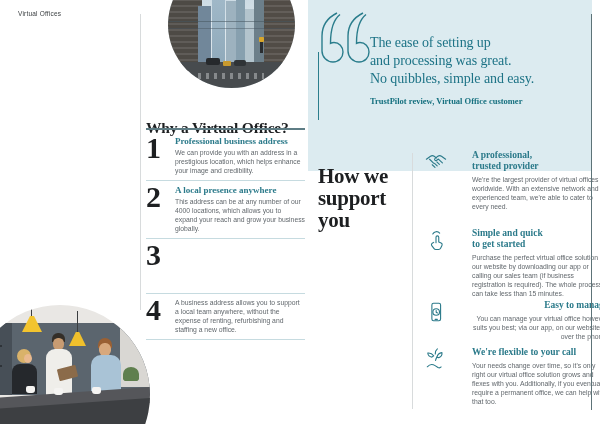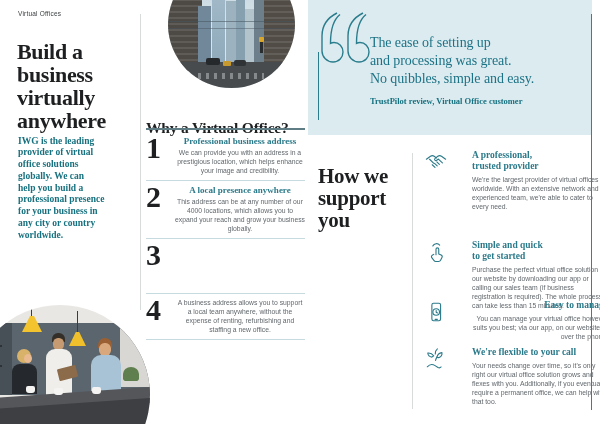--- a/index.html
+++ b/index.html
@@ -24,66 +24,53 @@
   .city-circle{position:absolute;left:168px;top:-39px;width:127px;height:127px;border-radius:50%;
                overflow:hidden;background:linear-gradient(#b9cdd9,#dde7ed 55%,#cfd9df);}
   .city-circle div{position:absolute;}
   .why-heading{position:absolute;left:146px;top:106px;font-size:15.5px;font-weight:bold;color:#1d1f21;letter-spacing:-.2px;}
   .why-underline{position:absolute;left:146px;top:128px;width:159px;height:2px;background:#5e7d85;}
   .m-items{position:absolute;left:146px;top:132px;width:159px;}
   .m-item{display:flex;border-bottom:1px solid #c6dbe0;padding:4px 0 5px;box-sizing:border-box;}
   .m-item.h1{min-height:47px;} .m-item.h2{min-height:53px;} .m-item.h3{min-height:55px;} .m-item.h4{min-height:46px;}
   .m-num{width:29px;font-family:"Liberation Serif",serif;font-weight:bold;font-size:30px;line-height:.82;
          color:#1d1f21;}
-  .m-text{width:130px;text-align:center;}
+  .m-text{width:130px;}
   .m-title{font-family:"Liberation Serif",serif;font-weight:bold;font-size:9px;color:#2b7a8a;margin:0 0 2px;}
   .m-body{font-size:6.8px;line-height:9px;color:#62686d;}
 
   
-  .quote-panel{position:absolute;left:308px;top:0;width:284px;height:135px;background:#dcebf0;}
+  .quote-panel{position:absolute;left:308px;top:0;width:284px;height:171px;background:#dcebf0;}
   .quote-mark{position:absolute;left:8px;top:10px;}
   .quote-tail{position:absolute;left:10px;top:52px;width:1px;height:68px;background:#2a7d8c;}
   .quote-text{position:absolute;left:62px;top:34px;font-size:14px;line-height:18px;color:#1d7386;letter-spacing:-.1px;}
   .attr-bold{position:absolute;left:62px;top:96px;font-size:8.5px;font-weight:bold;color:#15707f;}
   .attr-light{position:absolute;left:62px;top:107px;font-size:8.5px;color:#5aa0ad;}
 
   
   .support-heading{position:absolute;left:318px;top:148px;font-size:21px;line-height:22px;font-weight:bold;
                    color:#1d1f21;letter-spacing:-.3px;}
   .s-item{position:absolute;left:425px;width:167px;}
   .s-item .icon{position:absolute;left:0;top:1px;width:22px;height:22px;color:#2b7a8a;}
   .s-text{margin-left:47px;width:136px;}
   .s-title{font-family:"Liberation Serif",serif;font-weight:bold;font-size:9.5px;line-height:11px;color:#2b7a8a;margin:0 0 3px;}
   .s-body{font-size:6.8px;line-height:9px;color:#62686d;}
-  .s1{top:150px;} .s2{top:240px;} .s3{top:300px;text-align:right;} .s4{top:347px;}
+  .s1{top:150px;} .s2{top:228px;} .s3{top:300px;text-align:right;} .s4{top:347px;}
 
   
   .office-circle{position:absolute;left:-30px;top:305px;width:180px;height:180px;border-radius:50%;
                  overflow:hidden;background:#e9e7e4;}
   .office-circle div{position:absolute;}
 </style>
 </head>
 <body>
 
 <div class="page">
 
   <div class="doc-label">Virtual Offices</div>
-  <h1 class="main-heading serif pre">Build a
-business
-virtually
-anywhere</h1>
-  <p class="intro-para serif pre">IWG is the leading
-provider of virtual
-office solutions
-globally. We can
-help you build a
-professional presence
-for your business in
-any city or country
-worldwide.</p>
 
   <div class="vdiv vdiv-left"></div>
 
   <div class="city-circle">
     <div style="left:0;top:26px;width:34px;height:84px;background:#4d4a45 repeating-linear-gradient(180deg,rgba(255,255,255,.10) 0 2px,transparent 2px 6px);"></div>
     <div style="left:30px;top:45px;width:13px;height:65px;background:#71879a;"></div>
     <div style="left:44px;top:2px;width:13px;height:104px;background:linear-gradient(#a9c0cf,#8fa9ba);"></div>
     <div style="left:58px;top:40px;width:10px;height:66px;background:#9db2bf;"></div>
     <div style="left:68px;top:31px;width:9px;height:75px;background:#87a0af;"></div>
     <div style="left:77px;top:48px;width:10px;height:58px;background:#b3c4cd;"></div>

